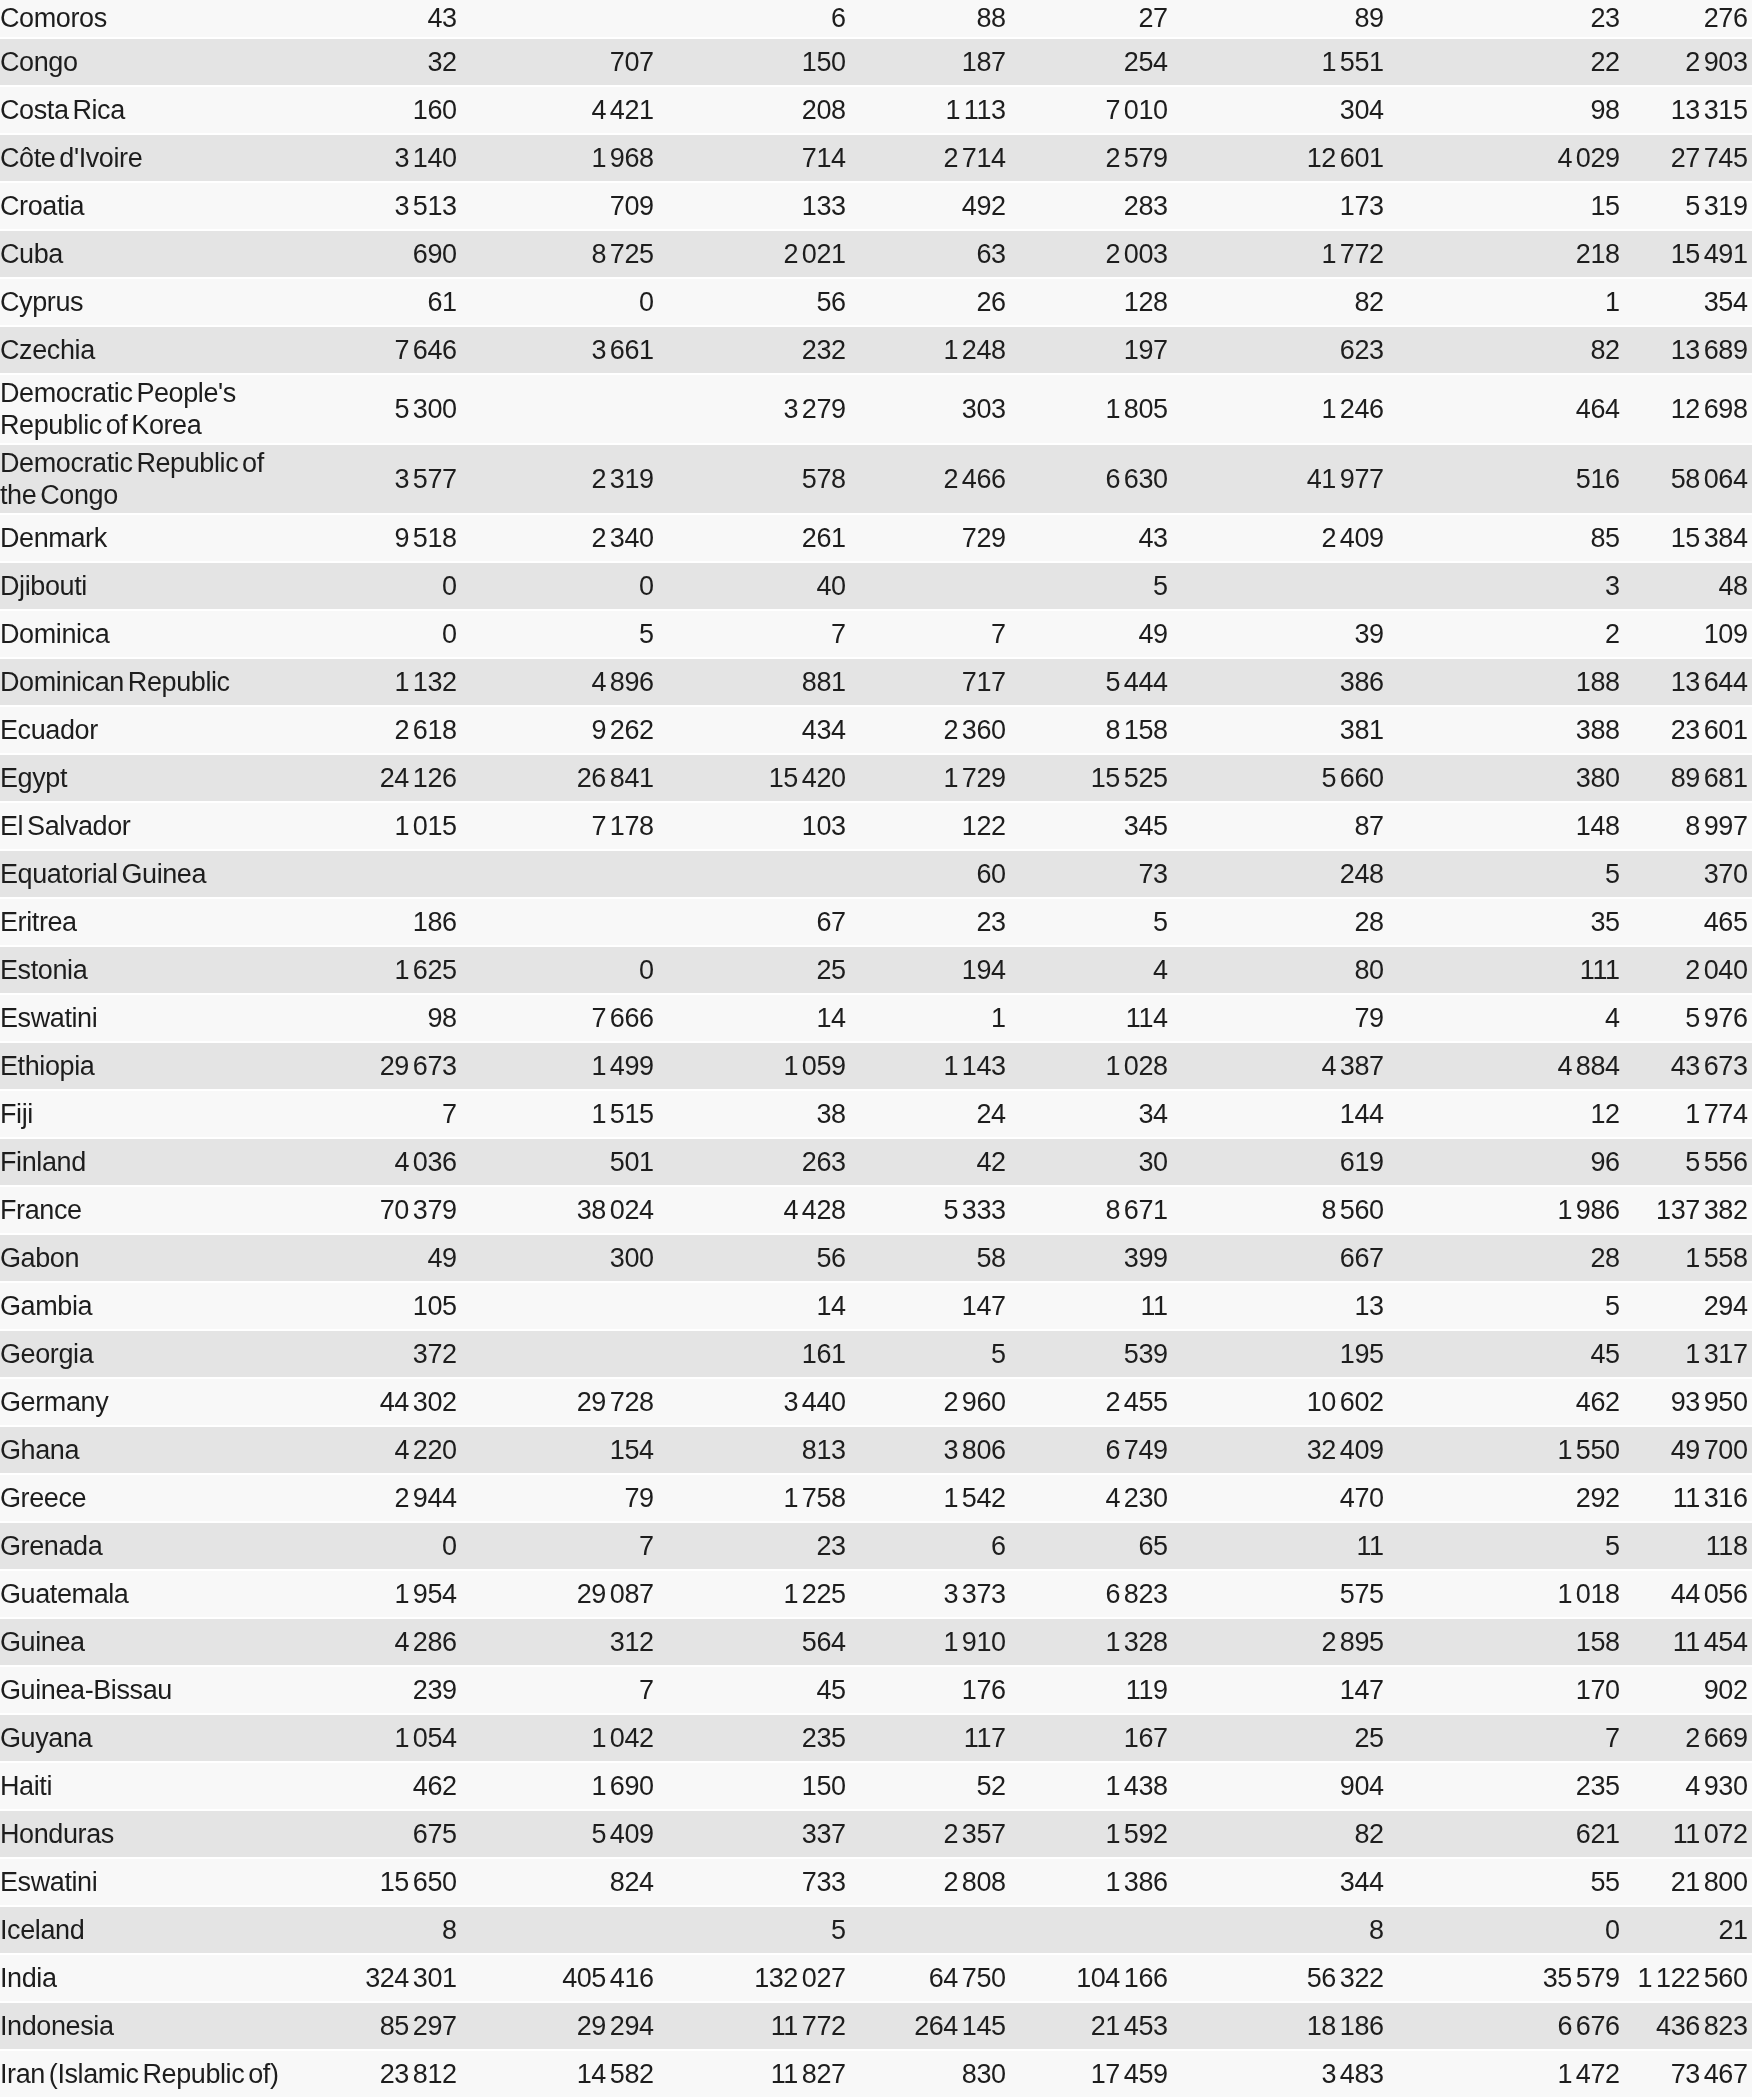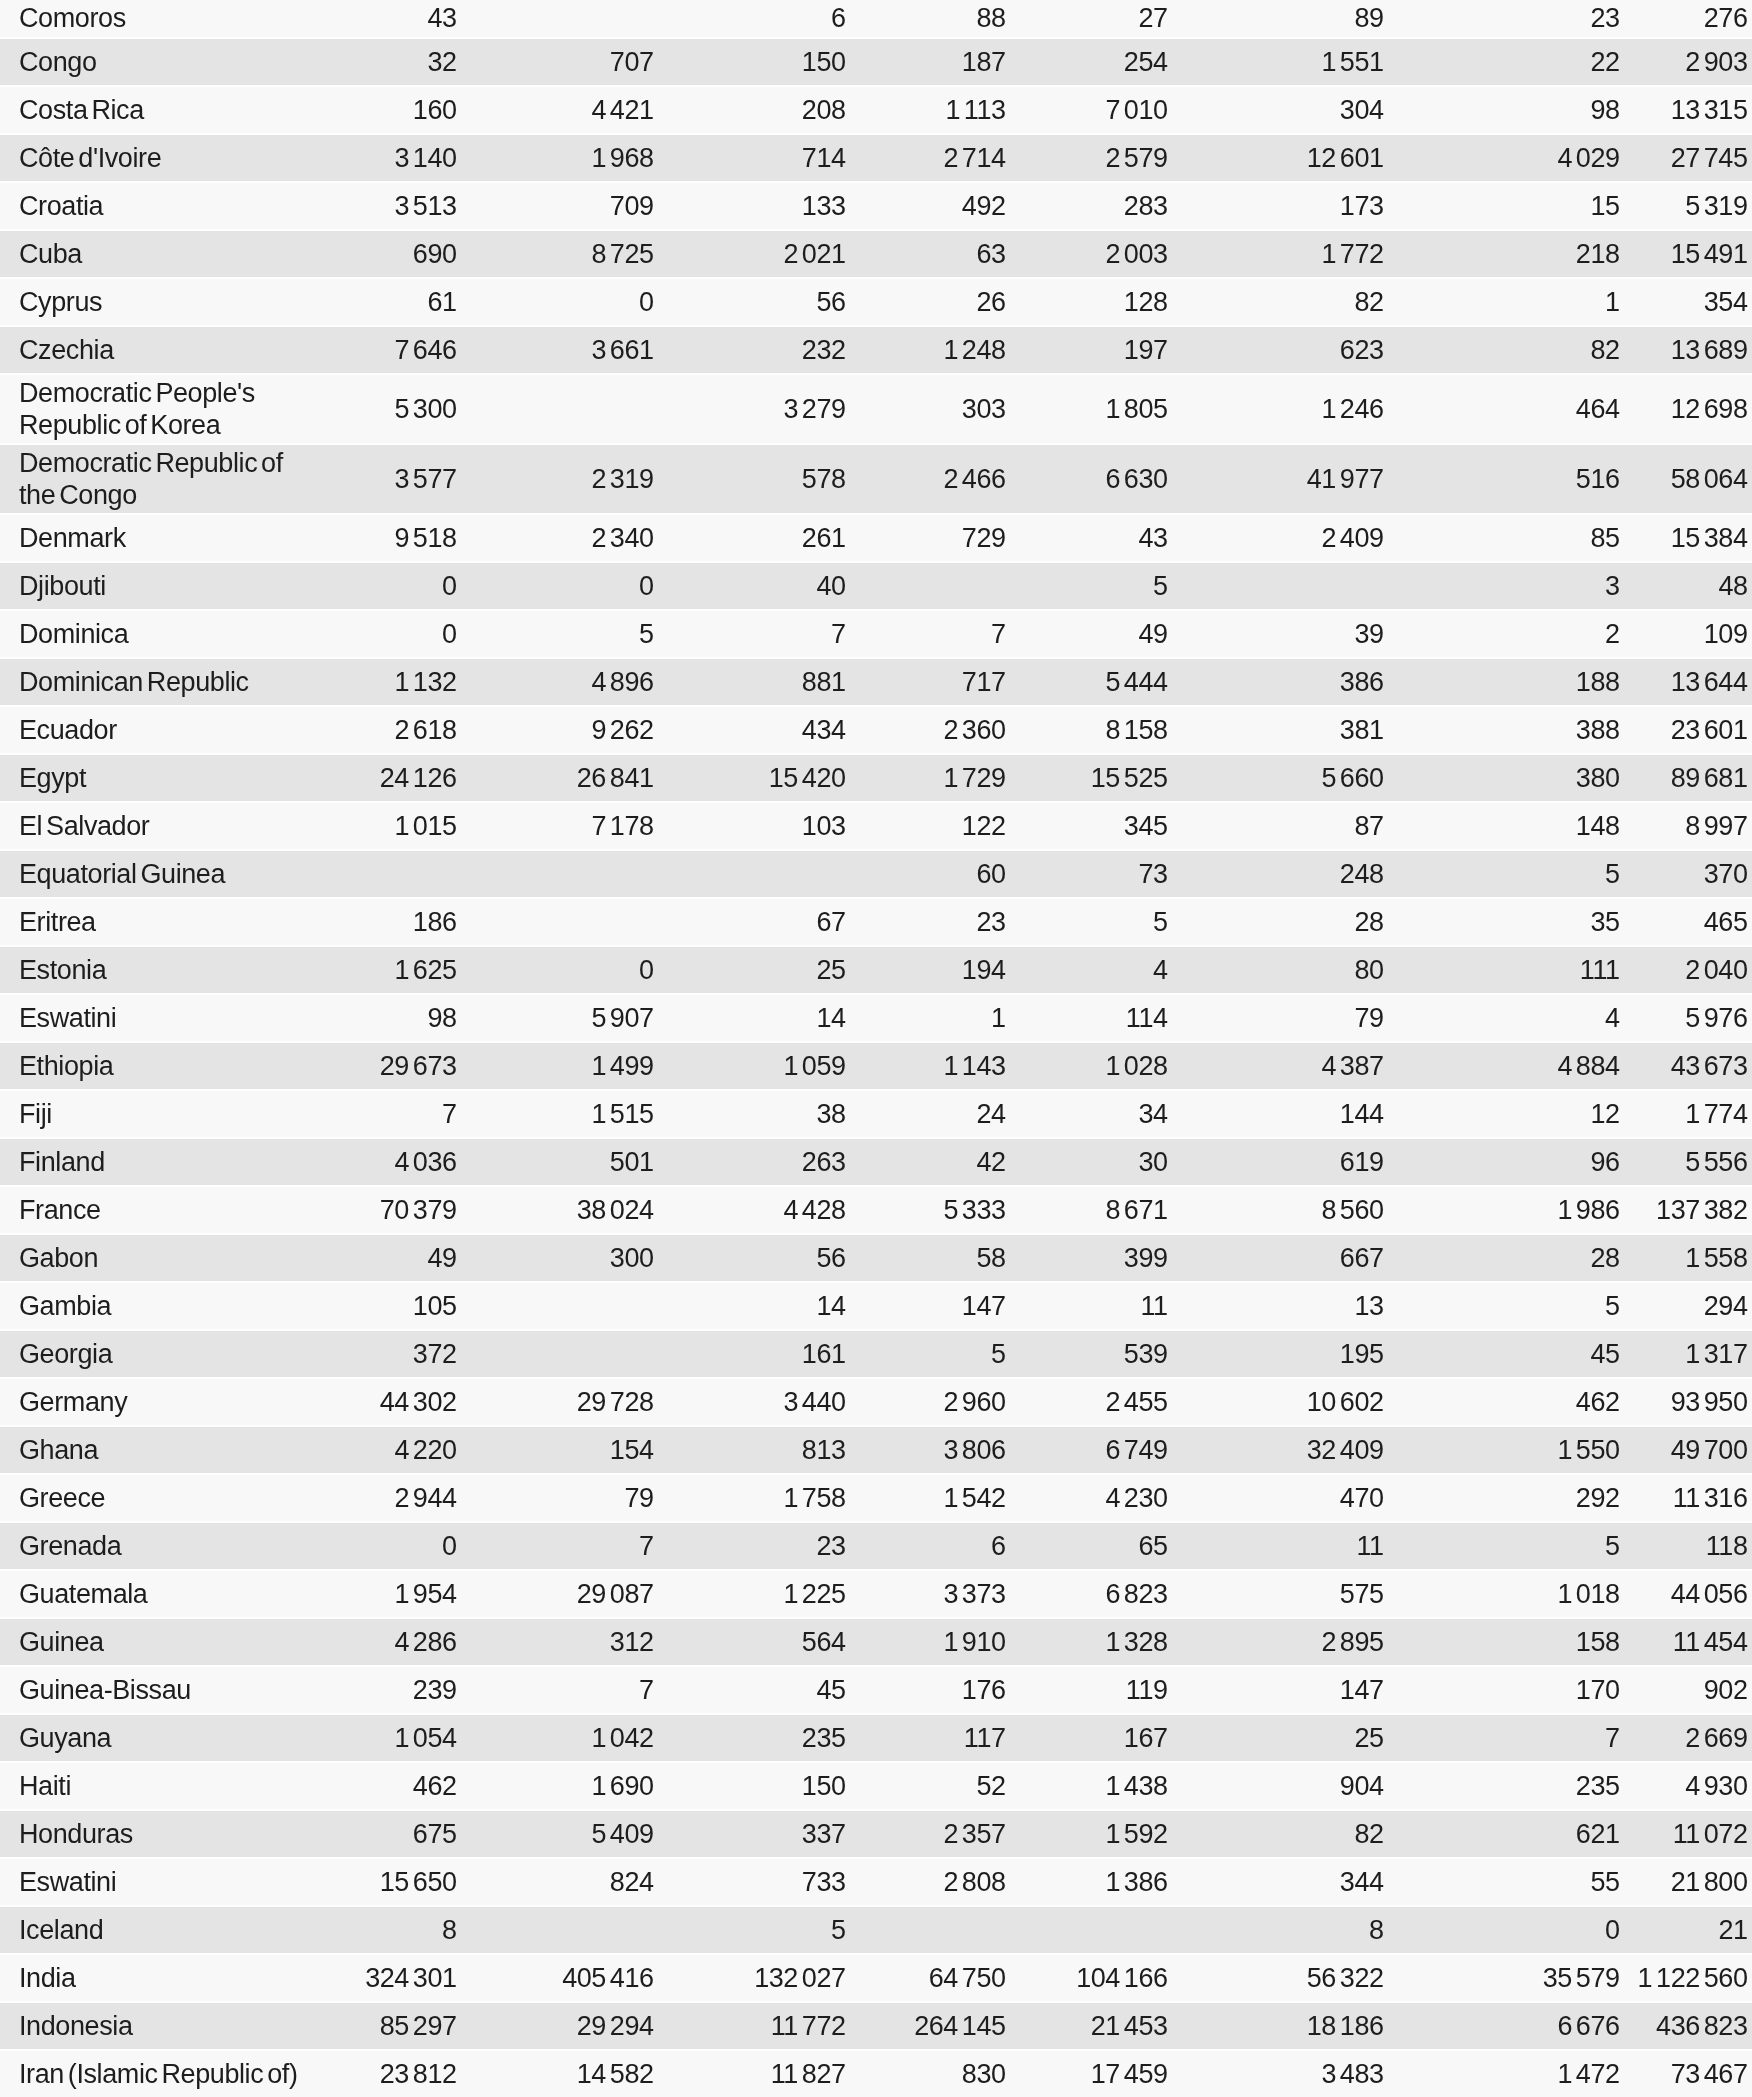--- a/index.html
+++ b/index.html
@@ -32,21 +32,21 @@
     padding-bottom: 0;
     overflow: hidden;
   }
   tr.row-light td { background: #f8f8f8; }
   tr.row-dark td  { background: #e4e4e4; }
   tr.row-first  { height: 39px; }
   tr.row-single { height: 48px; }
   tr.row-double { height: 70px; }
   td.cell-name {
     text-align: left;
-    padding-left: 19px;
+    padding-left: 0;
     padding-right: 8px;
     white-space: pre-line;
     line-height: 1.2;
   }
   td.cell-val {
     text-align: right;
     padding-right: 11.3px;
     white-space: nowrap;
   }
   td.cell-val.last {
@@ -297,21 +297,21 @@
           <td class="cell-val">25</td>
           <td class="cell-val">194</td>
           <td class="cell-val">4</td>
           <td class="cell-val">80</td>
           <td class="cell-val">111</td>
           <td class="cell-val last">2 040</td>
         </tr>
         <tr class="row-light row-single">
           <td class="cell-name">Eswatini</td>
           <td class="cell-val">98</td>
-          <td class="cell-val">5 907</td>
+          <td class="cell-val">7 666</td>
           <td class="cell-val">14</td>
           <td class="cell-val">1</td>
           <td class="cell-val">114</td>
           <td class="cell-val">79</td>
           <td class="cell-val">4</td>
           <td class="cell-val last">5 976</td>
         </tr>
         <tr class="row-dark row-single">
           <td class="cell-name">Ethiopia</td>
           <td class="cell-val">29 673</td>

